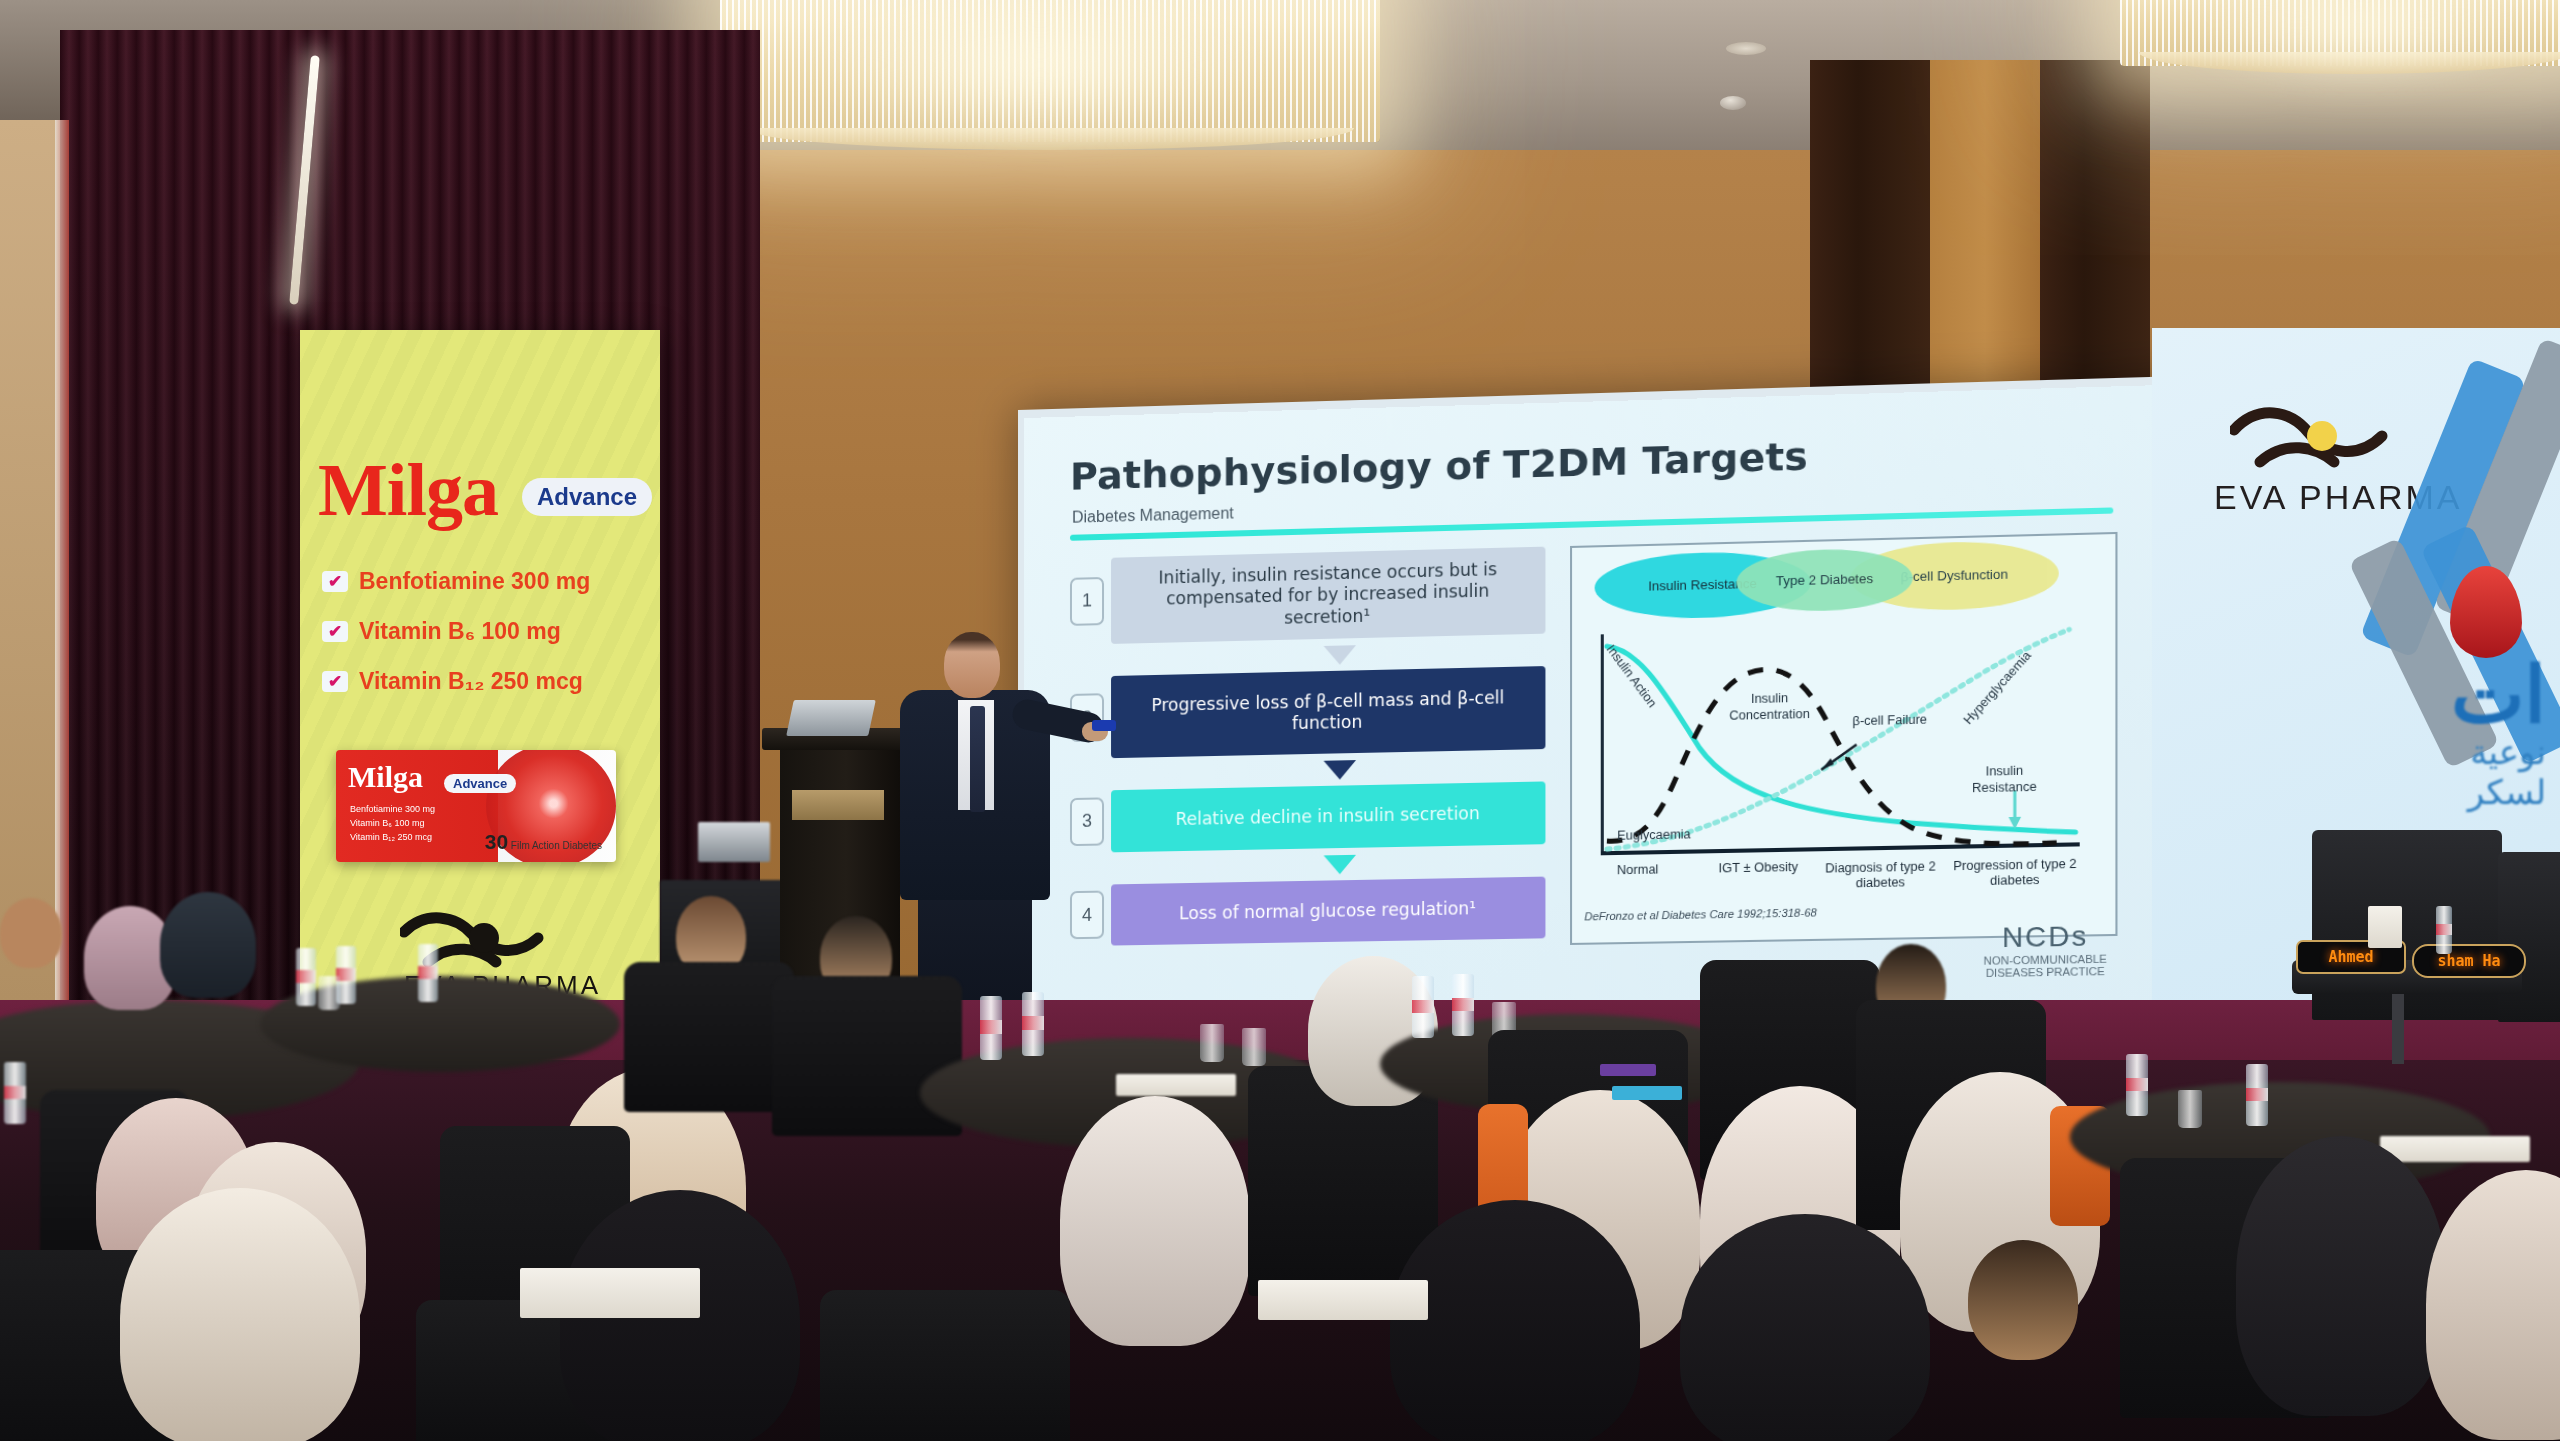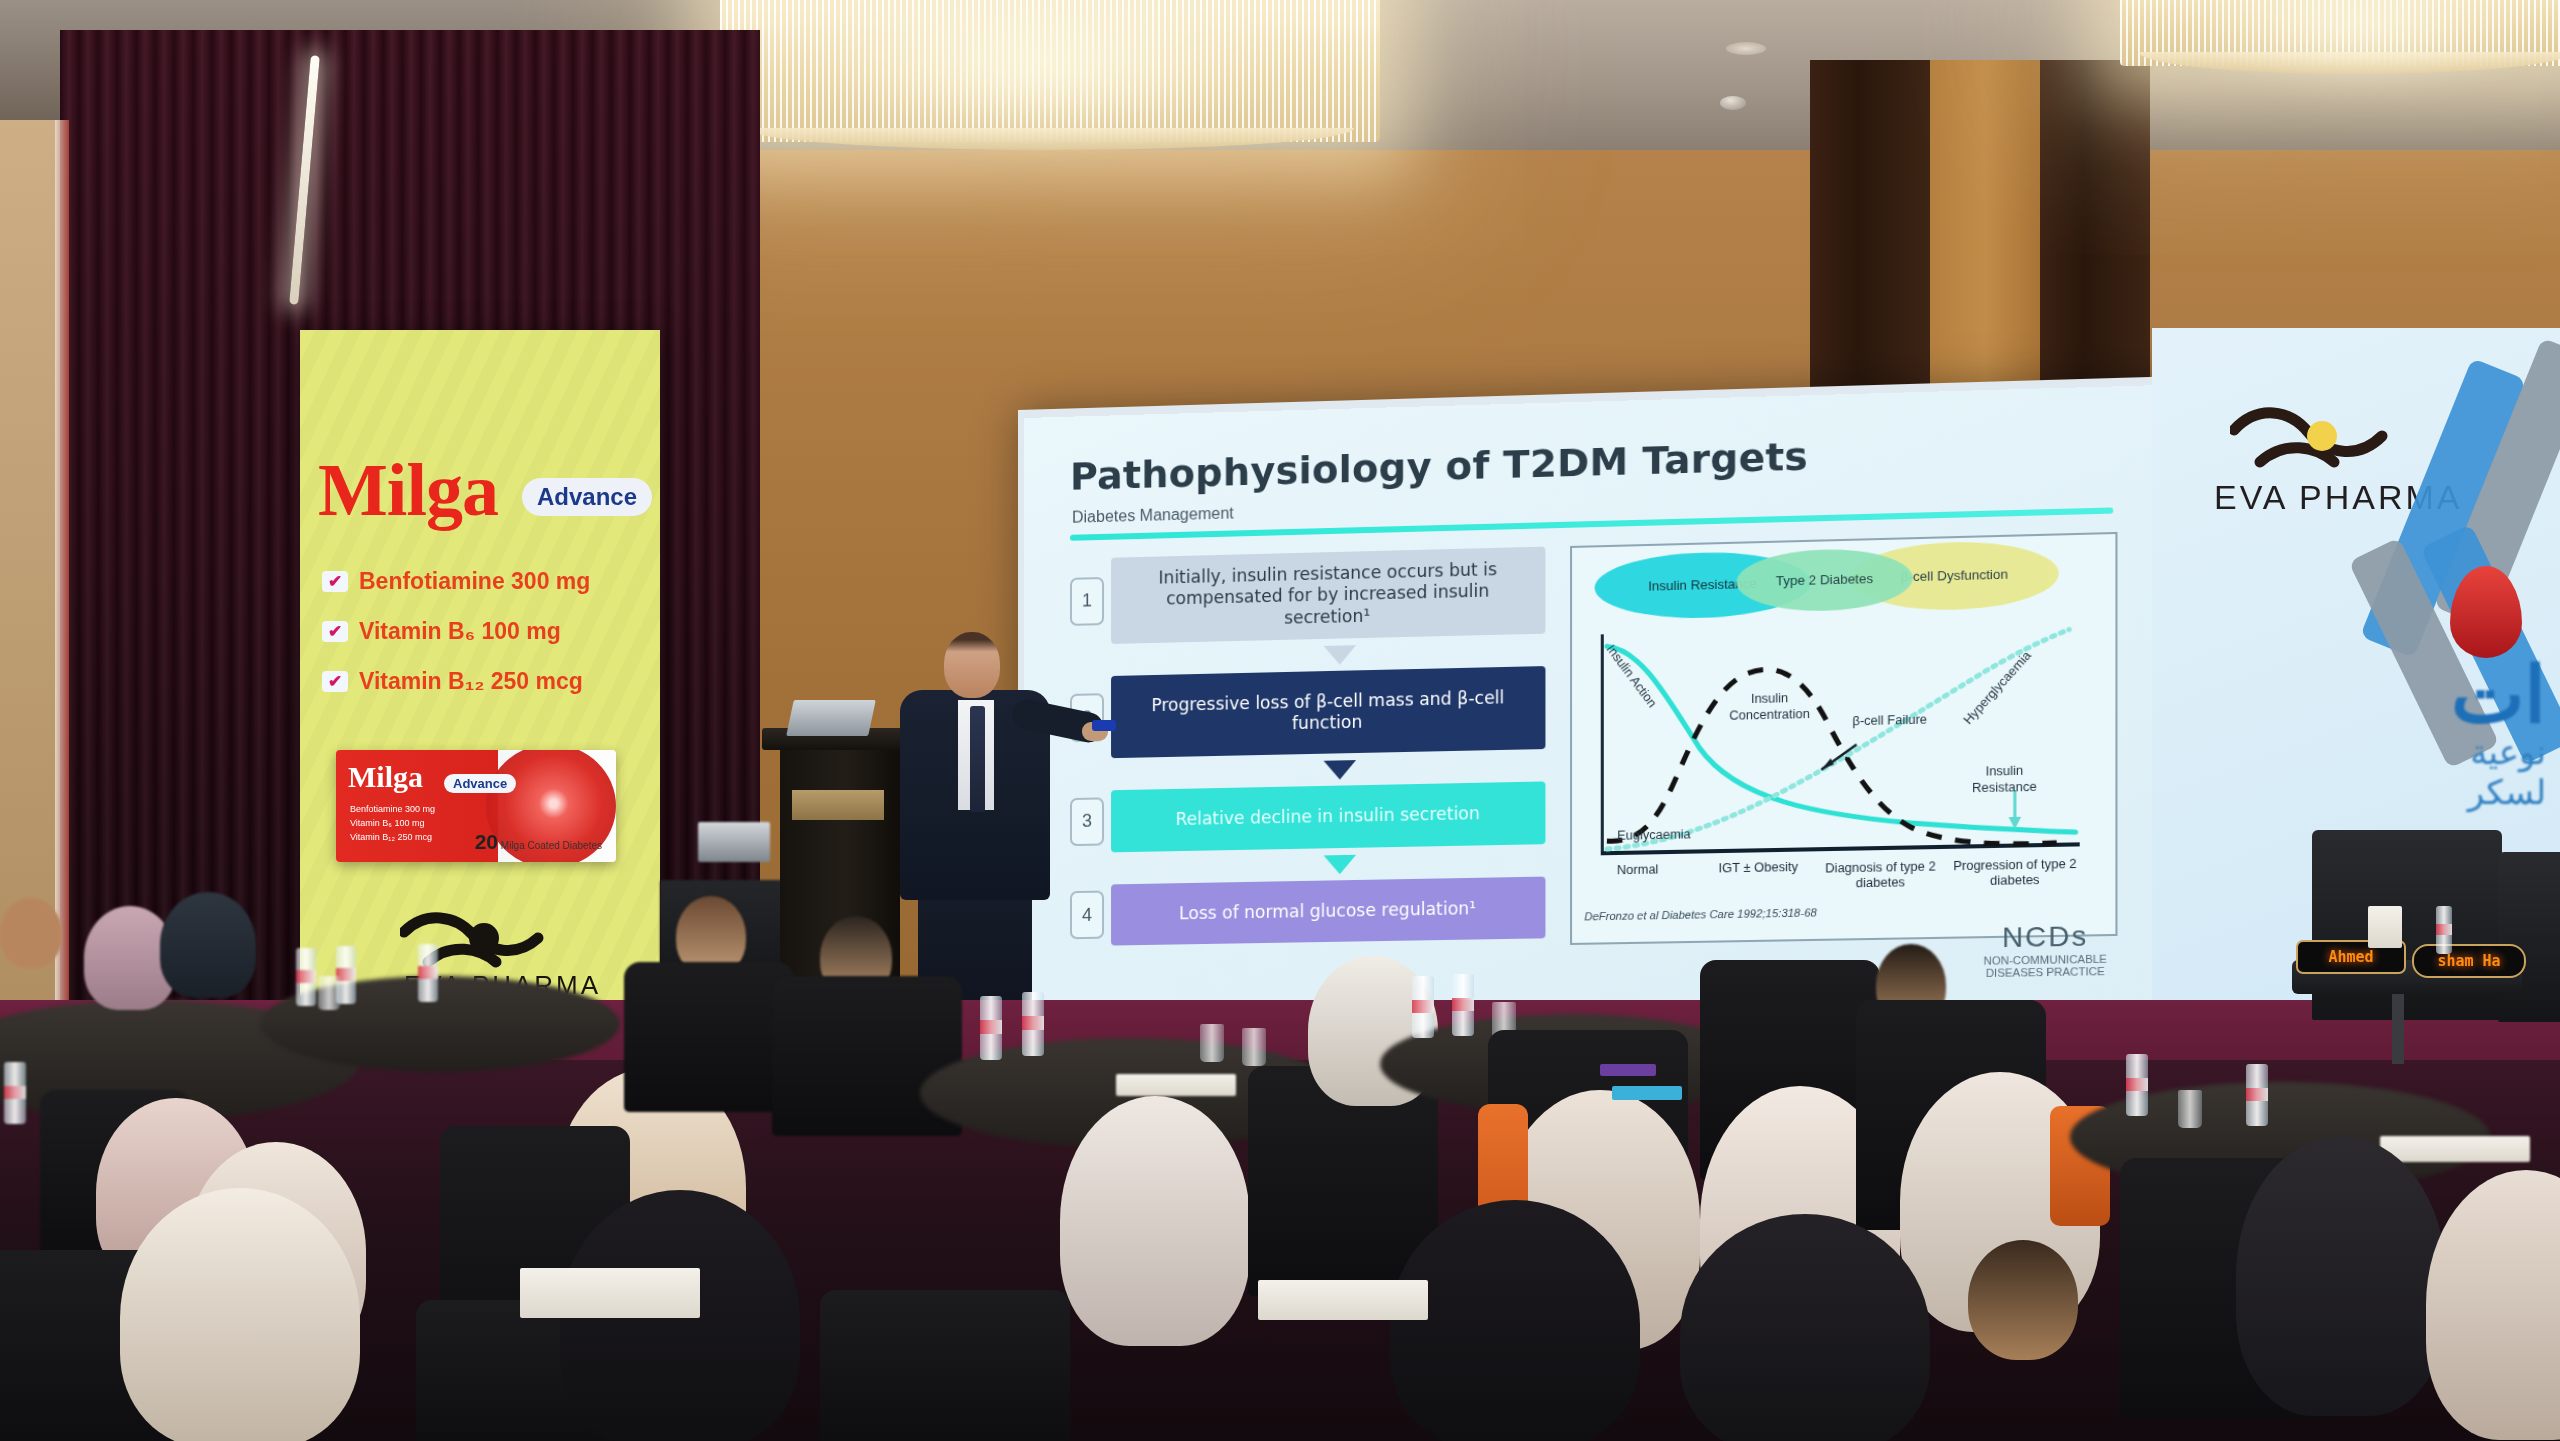--- a/index.html
+++ b/index.html
@@ -342,22 +342,22 @@
     </div>
 
     <div class="pbox">
       <div class="neuro"></div>
       <div class="nm">Milga</div>
       <div class="ad">Advance</div>
       <div class="li" style="top:54px;">Benfotiamine 300 mg</div>
       <div class="li" style="top:68px;">Vitamin B₆ 100 mg</div>
       <div class="li" style="top:82px;">Vitamin B₁₂ 250 mcg</div>
       <div class="cnt">
-        <b>20</b>
-        <span>Milga Coated</span>
+        <b>30</b>
+        <span>Film Action</span>
         <span>Diabetes</span>
       </div>
     </div>
 
     <svg class="banner-eva" viewBox="0 0 170 60">
       <path d="M4,22 C26,0 56,6 72,24 C88,42 116,48 138,28" fill="none" stroke="#16130f" stroke-width="11" stroke-linecap="round"></path>
       <path d="M28,52 C50,32 80,38 96,52" fill="none" stroke="#16130f" stroke-width="11" stroke-linecap="round"></path>
       <circle cx="84" cy="28" r="15" fill="#16130f"></circle>
     </svg>
     <div style="position:absolute;left:104px;top:640px;font-size:26px;letter-spacing:3px;color:#16130f;">EVA PHARMA</div>

